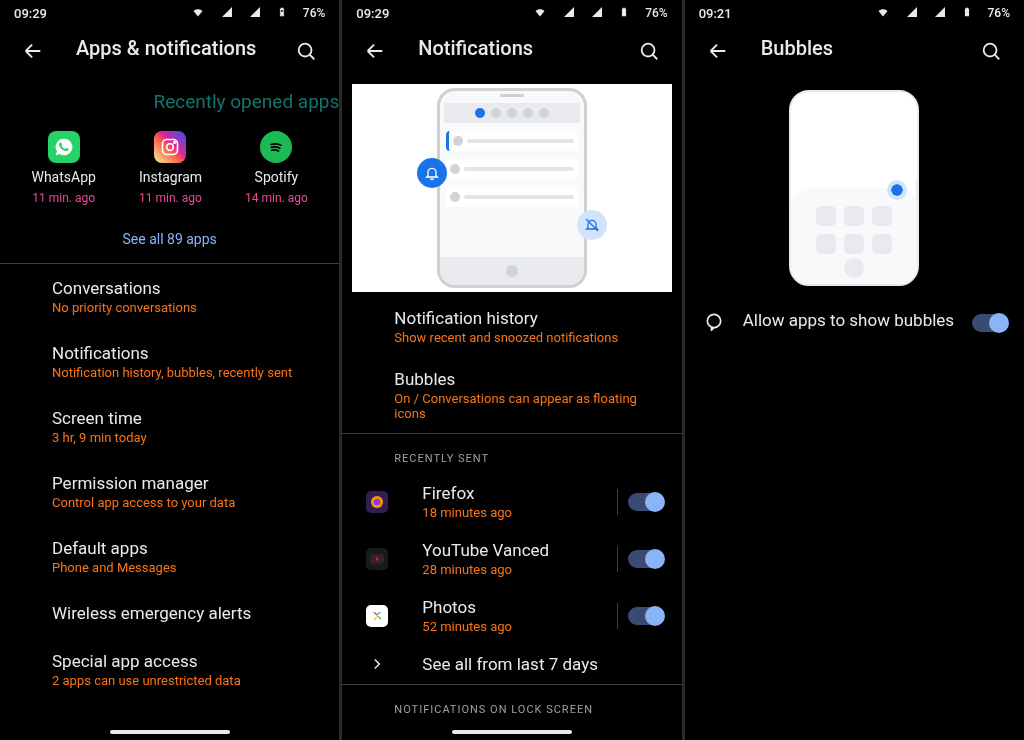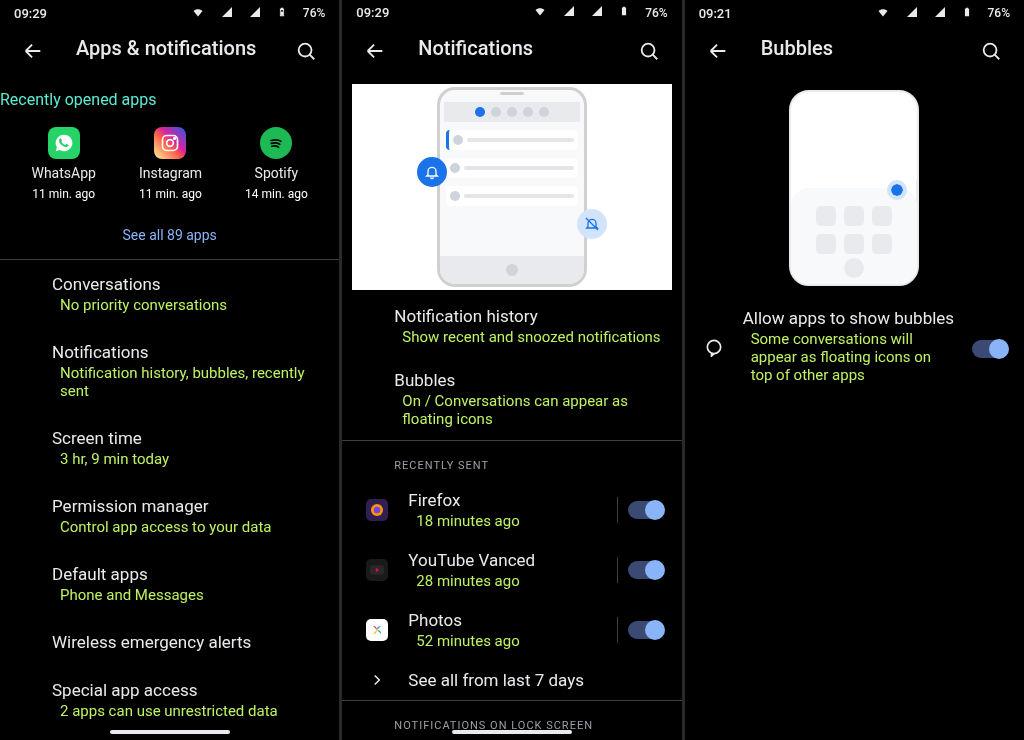--- a/index.html
+++ b/index.html
@@ -25,32 +25,32 @@
   .status-bar {
     display: flex; align-items: center; justify-content: space-between;
     padding: 4px 14px; height: 26px; font-size: 13px; font-weight: 500;
   }
   .status-icons { display: flex; align-items: center; gap: 14px; font-size: 12px;}
   .status-icons span { margin-left: 2px; }
   .app-bar { display: flex; align-items: flex-start; padding: 10px 18px 18px; gap: 28px;}
   .app-bar h1 { font-size: 20px; font-weight: 500; flex: 1;}
   .icon-btn { background: none; border: none; color: #e8eaed; cursor: pointer; padding: 4px;}
   .icon-btn svg { display: block; }
-  .section-header { font-size: 16px; text-align: left; color: #5eead4; padding: 6px 0 18px;}
+  .section-header { font-size: 19px; text-align: right; color: #0f766e; padding: 6px 0 18px;}
   .recent-apps { display: flex; justify-content: space-around; padding: 0 10px 18px;}
   .app-card { display: flex; flex-direction: column; align-items: center; gap: 6px; cursor: pointer;}
   .app-icon { width: 32px; height: 32px; border-radius: 8px; display:flex; align-items:center; justify-content:center;}
   .app-name { font-size: 14px;}
-  .app-time { font-size: 12px; color: #ffffff;}
+  .app-time { font-size: 12px; color: #ec4899;}
   .see-all { text-align: center; font-size: 14px; color: #8ab4f8; padding: 8px 0 16px; cursor: pointer;}
   .divider { height: 1px; background: #3c4043; margin: 0;}
   .list-item { padding: 14px 20px 14px 52px; cursor: pointer;}
   .list-item.tight { padding: 12px 20px 12px 52px;}
   .li-title { font-size: 17px; color: #e8eaed; }
-  .li-sub { font-size: 15px; color: #bef264; margin-top: 2px; margin-left: 8px;}
+  .li-sub { font-size: 13px; color: #f97316; margin-top: 2px;}
   .illust-panel { background: #fff; margin: 0 10px 4px; height: 208px; display:flex; align-items:center; justify-content:center; position:relative;}
   .illust-panel.dark { background: transparent; }
   
   .phone-body {
     width: 150px; height: 200px; border: 3px solid #d0d0d0; border-radius: 18px;
     background: #f8f9fa; display:flex; flex-direction:column; overflow:hidden;
     position:relative;
   }
   .phone-top { height: 8px; display:flex; justify-content:center; align-items:center;}
   .phone-top::before { content:""; width:24px; height:3px; background:#d0d0d0; border-radius:2px;}
@@ -60,21 +60,21 @@
   .noti-row { margin:4px 6px; height:20px; background:#fff; border-radius:4px; display:flex; align-items:center; padding:0 4px; gap:4px;}
   .noti-row .dot { width:10px; height:10px; border-radius:50%; background:#cfd4da;}
   .noti-row .bar { flex:1; height:4px; background:#e3e5e8; border-radius:2px;}
   .noti-row.blue { border-left:3px solid #1a73e8;}
   .phone-bottom { margin-top:auto; height:28px; background:#e8eaed; display:flex; align-items:center; justify-content:center;}
   .phone-bottom .dot { width:12px; height:12px; border-radius:50%; background:#cfd4da;}
   .bell-badge { position:absolute; left:-20px; top:70px; width:30px; height:30px; border-radius:50%; background:#1a73e8; display:flex; align-items:center; justify-content:center; color:#fff;}
   .bell-mute { position:absolute; right:-20px; bottom:48px; width:30px; height:30px; border-radius:50%; background:#d2e3fc; display:flex; align-items:center; justify-content:center; color:#1a73e8;}
   .list-block { display:flex; flex-direction:column;}
   .cat-label { font-size: 11px; color:#9aa0a6; letter-spacing:1px; padding: 18px 20px 8px 52px;}
-  .row { display:flex; align-items:center; padding: 10px 18px; gap:14px; cursor:pointer;}
+  .row { display:flex; align-items:center; padding: 10px 18px; gap:28px; cursor:pointer;}
   .row .icon-slot { width:34px; display:flex; justify-content:center; align-items:center;}
   .row .body { flex:1;}
   .row .toggle-slot { display:flex; align-items:center; gap:10px;}
   .vline { width:1px; height:26px; background:#3c4043;}
   .switch { width:36px; height:18px; border-radius:10px; background:#5f6368; position:relative;}
   .switch.on { background:#3b4a72;}
   .switch .knob { width:20px; height:20px; border-radius:50%; background:#bdc1c6; position:absolute; top:-1px; left:-1px;}
   .switch.on .knob { background:#8ab4f8; left:17px;}
   .mini-icon { width:22px; height:22px; border-radius:5px; display:flex; align-items:center; justify-content:center; font-size:12px;}
   .home-indicator { position:absolute; bottom:6px; left:50%; transform:translateX(-50%); width:120px; height:4px; border-radius:2px; background:#e8eaed;}
@@ -416,21 +416,20 @@
   </div>
   <div class="row-with-icon">
     <div class="lead">
         <svg width="20" height="20" viewBox="0 0 24 24" fill="none" stroke="#e8eaed" stroke-width="2">
           <circle cx="12" cy="12" r="8"></circle>
           <path d="M12 20l-3 3v-3"></path>
         </svg>
       </div>
     <div class="body">
       <div class="li-title">Allow apps to show bubbles</div>
-      <div class="li-sub">Some conversations will appear as floating icons on top of other apps</div>
     </div>
     <div class="trail">
         <div class="switch on">
           <div class="knob"></div>
         </div>
       </div>
   </div>
 </div>
 
 </body></html>

